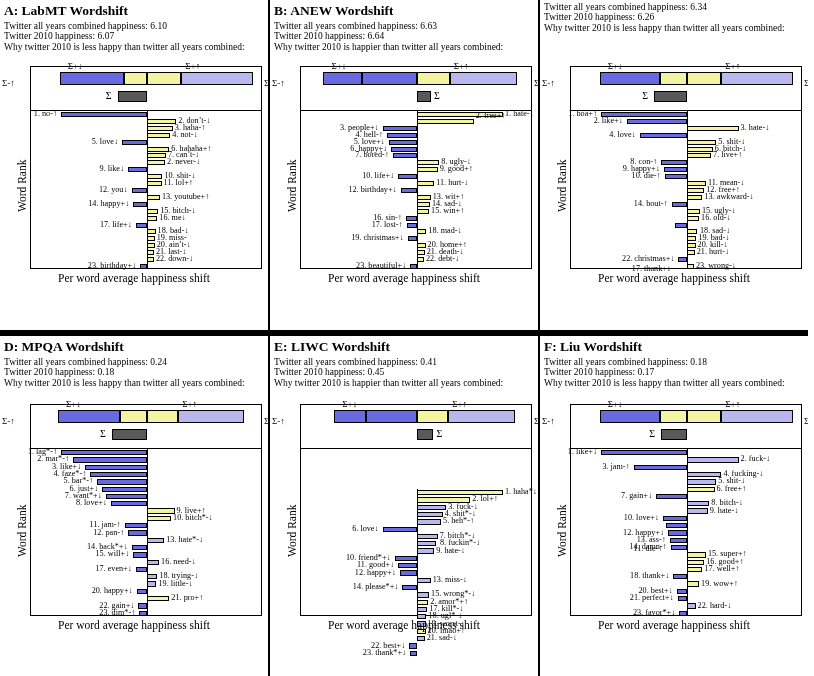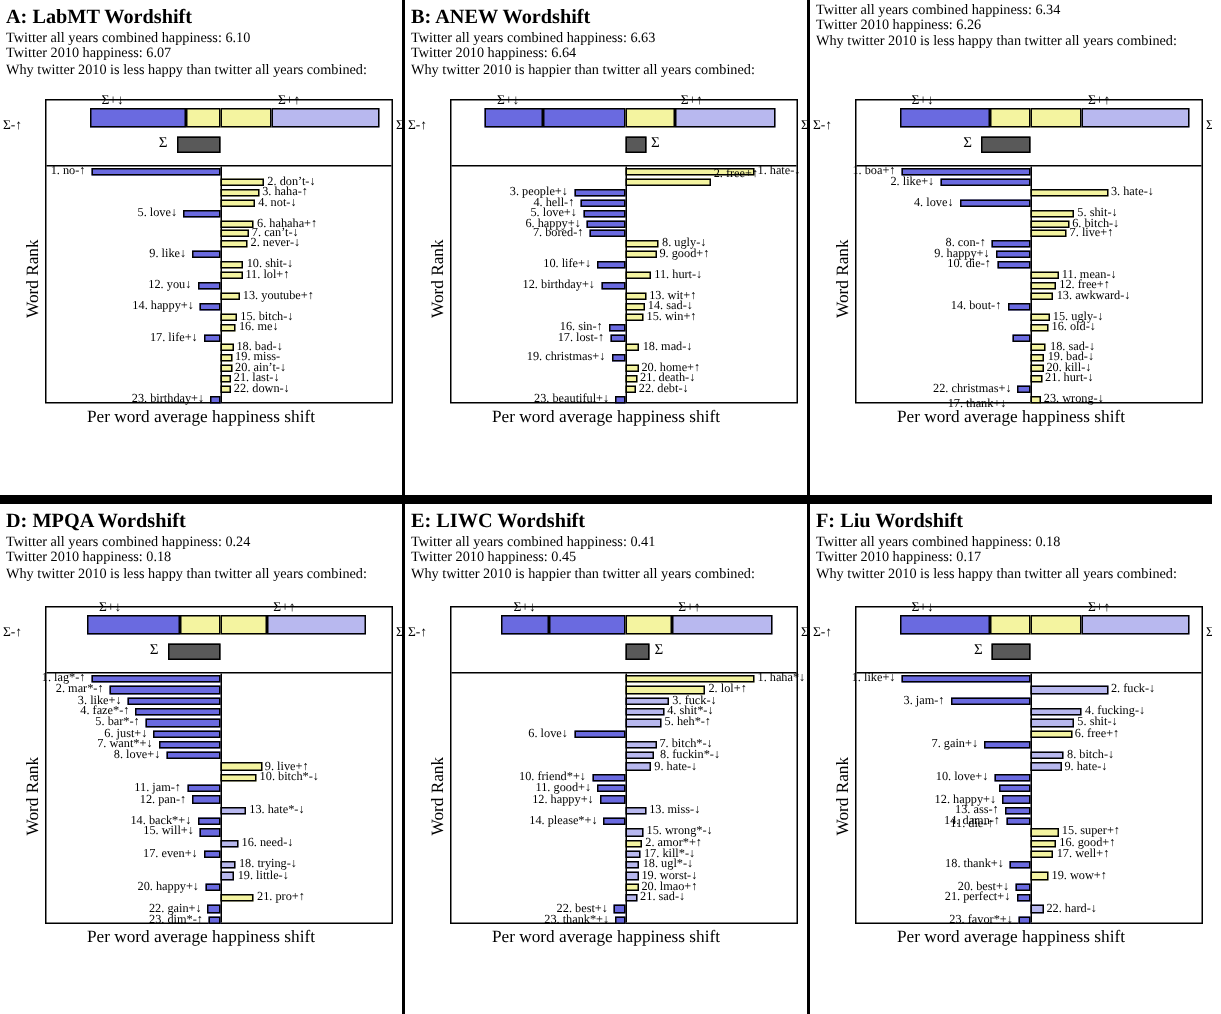--- a/index.html
+++ b/index.html
@@ -333,21 +333,21 @@
         <div class="sumrow">
           <div class="bar" style="left: 64.52px; width: 51.48px; top: 5px; height: 13px; background: rgb(106, 106, 224);"></div>
           <div class="bar" style="left: 33.32px; width: 31.2px; top: 5px; height: 13px; background: rgb(106, 106, 224);"></div>
           <div class="bar" style="left: 116px; width: 31.2px; top: 5px; height: 13px; background: rgb(244, 244, 160);"></div>
           <div class="bar" style="left: 147.2px; width: 67.08px; top: 5px; height: 13px; background: rgb(184, 184, 239);"></div>
           <div class="bar" style="left: 116px; width: 16.38px; top: 24px; height: 11px; background: rgb(89, 89, 89);"></div>
           <div class="legtxt" style="left: 41.32px; top: -6px;">Σ+↓</div>
           <div class="legtxt" style="left: 151.2px; top: -6px;">Σ+↑</div>
           <div class="sigma" style="left: 135.38px; top: 23px;">Σ</div>
         </div>
-        <div class="mainrow" style="position: absolute; inset: 44px 0px 0px;">
+        <div class="mainrow" style="position: absolute; inset: 44px 0px 0px; margin-top: 40px;">
           <div class="bar" style="left: 116px; top: 1px; width: 86px; height: 5.30435px; background: rgb(244, 244, 160);"></div>
           <div class="lbl r" style="top: -0.847826px; left: 204px;">1.  haha*↓</div>
           <div class="bar" style="left: 116px; top: 8.30435px; width: 53.32px; height: 5.30435px; background: rgb(244, 244, 160);"></div>
           <div class="lbl r" style="top: 6.45652px; left: 171.32px;">2.  lol+↑</div>
           <div class="bar" style="left: 116px; top: 15.6087px; width: 29.24px; height: 5.30435px; background: rgb(184, 184, 239);"></div>
           <div class="lbl r" style="top: 13.7609px; left: 147.24px;">3.  fuck-↓</div>
           <div class="bar" style="left: 116px; top: 22.913px; width: 25.8px; height: 5.30435px; background: rgb(184, 184, 239);"></div>
           <div class="lbl r" style="top: 21.0652px; left: 143.8px;">4.  shit*-↓</div>
           <div class="bar" style="left: 116px; top: 30.2174px; width: 24.08px; height: 5.30435px; background: rgb(184, 184, 239);"></div>
           <div class="lbl r" style="top: 28.3696px; left: 142.08px;">5.  heh*-↑</div>

